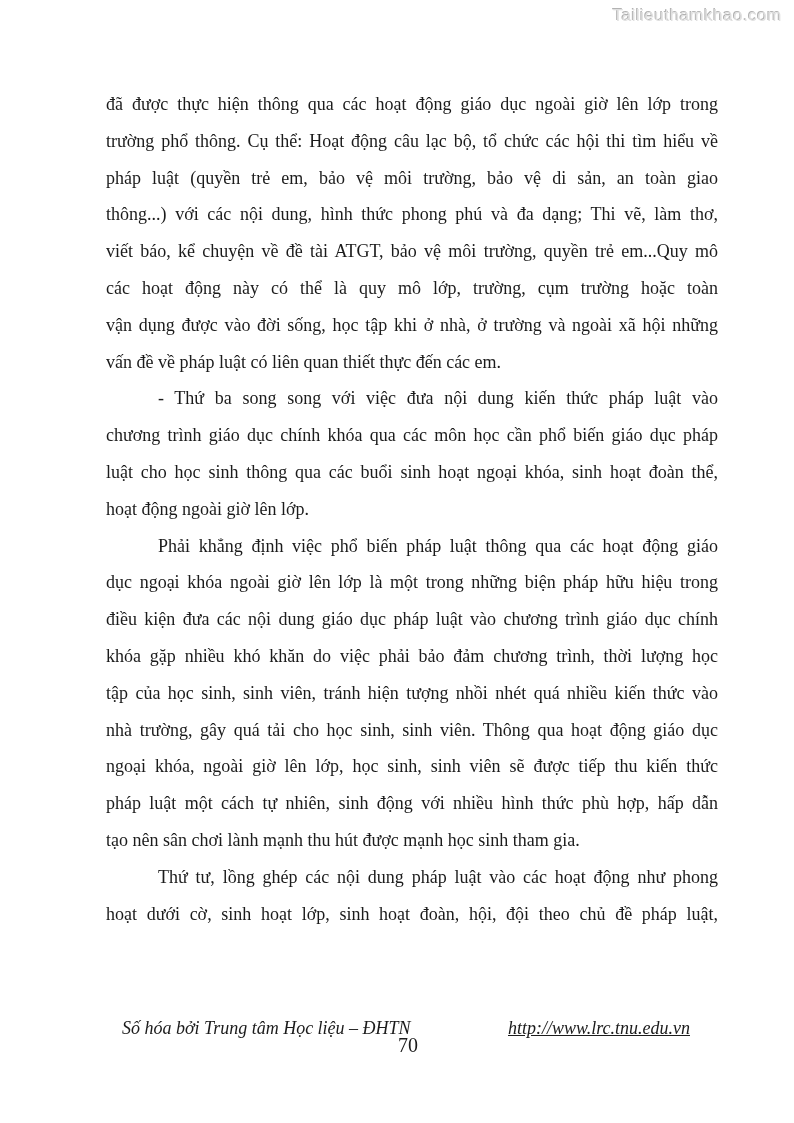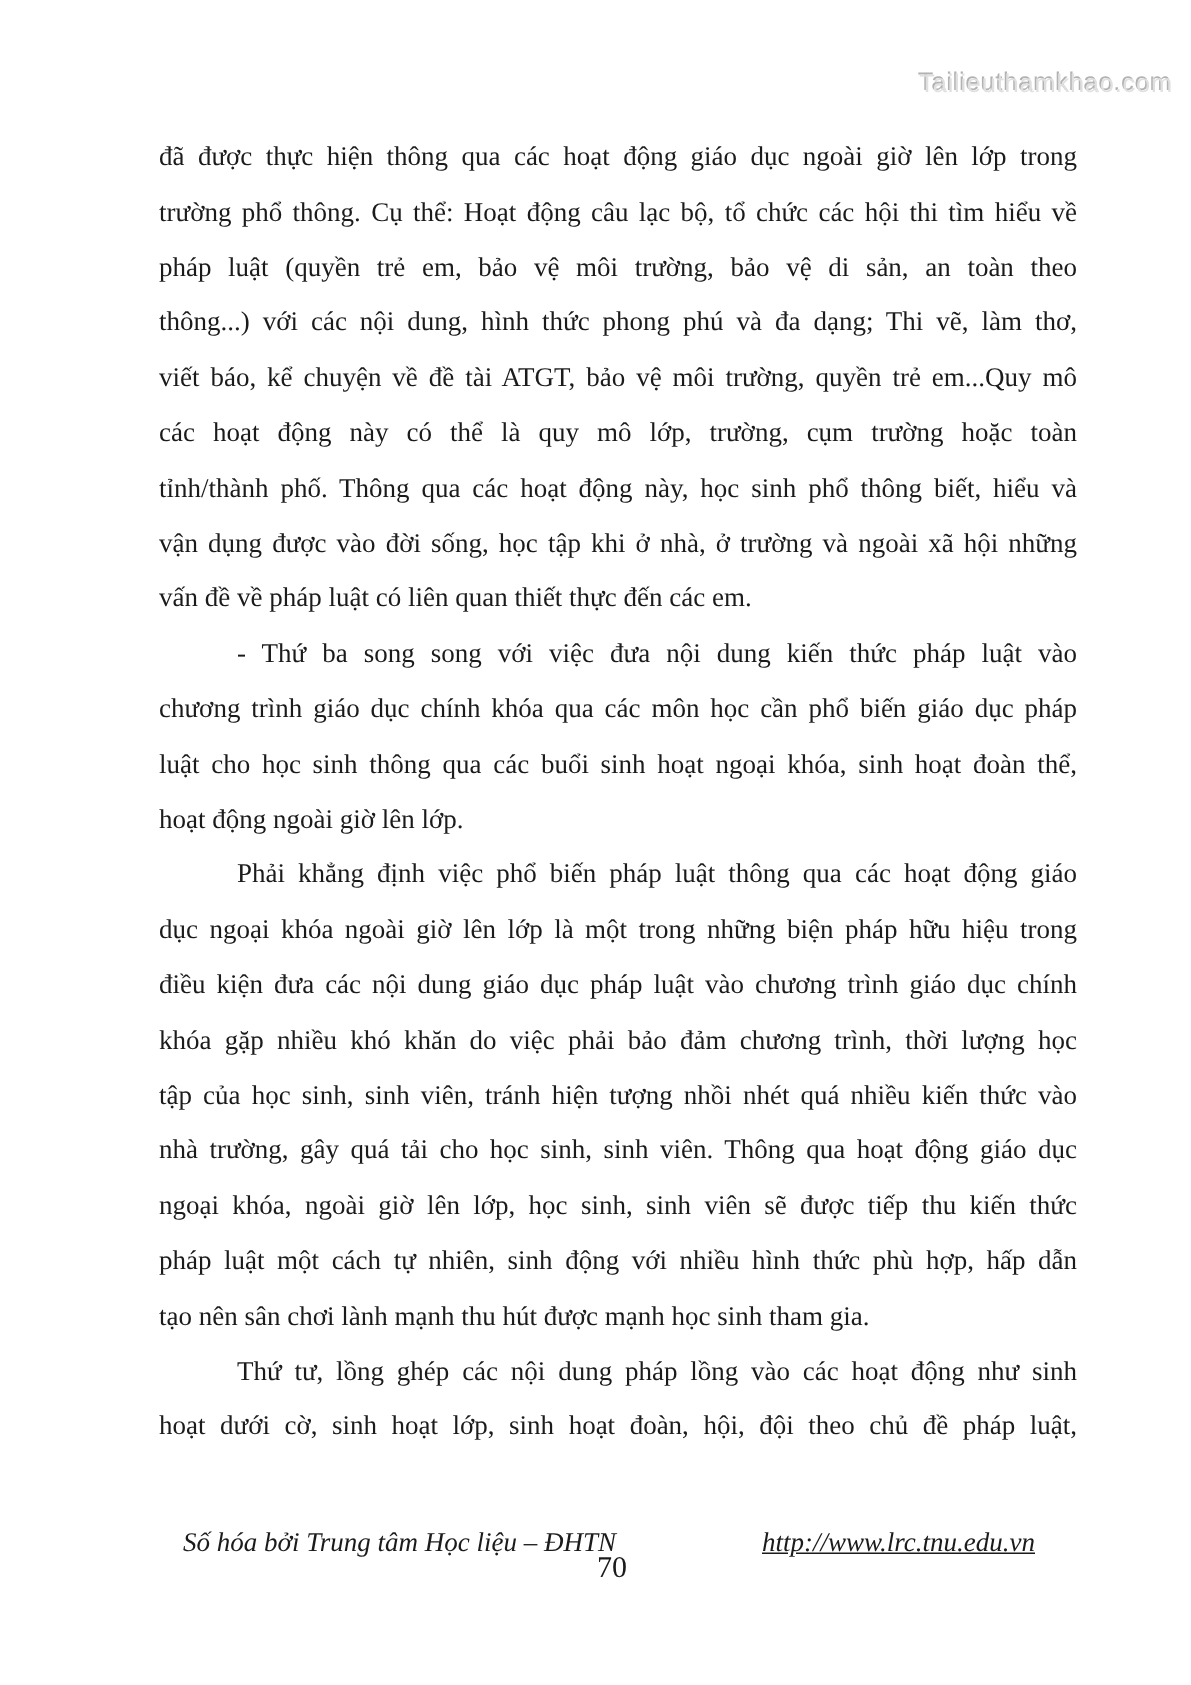--- a/index.html
+++ b/index.html
@@ -16,21 +16,20 @@
   .watermark {
     position: absolute;
     top: 6px;
     right: 12px;
     font-family: "Liberation Sans", "DejaVu Sans", sans-serif;
     font-size: 17px;
     color: #e0e0e0;
     text-shadow: -1px -1px 0 #b2b2b2, 1px 1px 0 #ffffff;
     letter-spacing: 0.5px;
     user-select: none;
-    margin-top: 40px;
   }
   .body-text {
     position: absolute;
     left: 106px;
     top: 86px;
     width: 612px;
     font-size: 18px;
     line-height: 36.8px;
     overflow: hidden;
   }
@@ -77,25 +76,24 @@
 <body>
 
 <div class="page">
 
   <div class="watermark">Tailieuthamkhao.com</div>
 
   <div class="body-text">
       <div class="paragraph">
         <div class="line">đã được thực hiện thông qua các hoạt động giáo dục ngoài giờ lên lớp trong</div>
         <div class="line">trường phổ thông. Cụ thể: Hoạt động câu lạc bộ, tổ chức các hội thi tìm hiểu về</div>
-        <div class="line">pháp luật (quyền trẻ em, bảo vệ môi trường, bảo vệ di sản, an toàn theo</div>
+        <div class="line">pháp luật (quyền trẻ em, bảo vệ môi trường, bảo vệ di sản, an toàn giao</div>
         <div class="line">thông...) với các nội dung, hình thức phong phú và đa dạng; Thi vẽ, làm thơ,</div>
         <div class="line">viết báo, kể chuyện về đề tài ATGT, bảo vệ môi trường, quyền trẻ em...Quy mô</div>
         <div class="line">các hoạt động này có thể là quy mô lớp, trường, cụm trường hoặc toàn</div>
-        <div class="line">tỉnh/thành phố. Thông qua các hoạt động này, học sinh phổ thông biết, hiểu và</div>
         <div class="line">vận dụng được vào đời sống, học tập khi ở nhà, ở trường và ngoài xã hội những</div>
         <div class="line para-end">vấn đề về pháp luật có liên quan thiết thực đến các em.</div>
       </div>
       <div class="paragraph">
         <div class="line indent">- Thứ ba song song với việc đưa nội dung kiến thức pháp luật vào</div>
         <div class="line">chương trình giáo dục chính khóa qua các môn học cần phổ biến giáo dục pháp</div>
         <div class="line">luật cho học sinh thông qua các buổi sinh hoạt ngoại khóa, sinh hoạt đoàn thể,</div>
         <div class="line para-end">hoạt động ngoài giờ lên lớp.</div>
       </div>
       <div class="paragraph">
@@ -103,21 +101,21 @@
         <div class="line">dục ngoại khóa ngoài giờ lên lớp là một trong những biện pháp hữu hiệu trong</div>
         <div class="line">điều kiện đưa các nội dung giáo dục pháp luật vào chương trình giáo dục chính</div>
         <div class="line">khóa gặp nhiều khó khăn do việc phải bảo đảm chương trình, thời lượng học</div>
         <div class="line">tập của học sinh, sinh viên, tránh hiện tượng nhồi nhét quá nhiều kiến thức vào</div>
         <div class="line">nhà trường, gây quá tải cho học sinh, sinh viên. Thông qua hoạt động giáo dục</div>
         <div class="line">ngoại khóa, ngoài giờ lên lớp, học sinh, sinh viên sẽ được tiếp thu kiến thức</div>
         <div class="line">pháp luật một cách tự nhiên, sinh động với nhiều hình thức phù hợp, hấp dẫn</div>
         <div class="line para-end">tạo nên sân chơi lành mạnh thu hút được mạnh học sinh tham gia.</div>
       </div>
       <div class="paragraph">
-        <div class="line indent">Thứ tư, lồng ghép các nội dung pháp lồng vào các hoạt động như sinh</div>
+        <div class="line indent">Thứ tư, lồng ghép các nội dung pháp luật vào các hoạt động như phong</div>
         <div class="line">hoạt dưới cờ, sinh hoạt lớp, sinh hoạt đoàn, hội, đội theo chủ đề pháp luật,</div>
       </div>
     </div>
 
   <div class="footer">
     <span class="footer-left">Số hóa bởi Trung tâm Học liệu – ĐHTN</span>
     <span class="footer-page-number">70</span>
     <span class="footer-right">http://www.lrc.tnu.edu.vn</span>
   </div>
 

